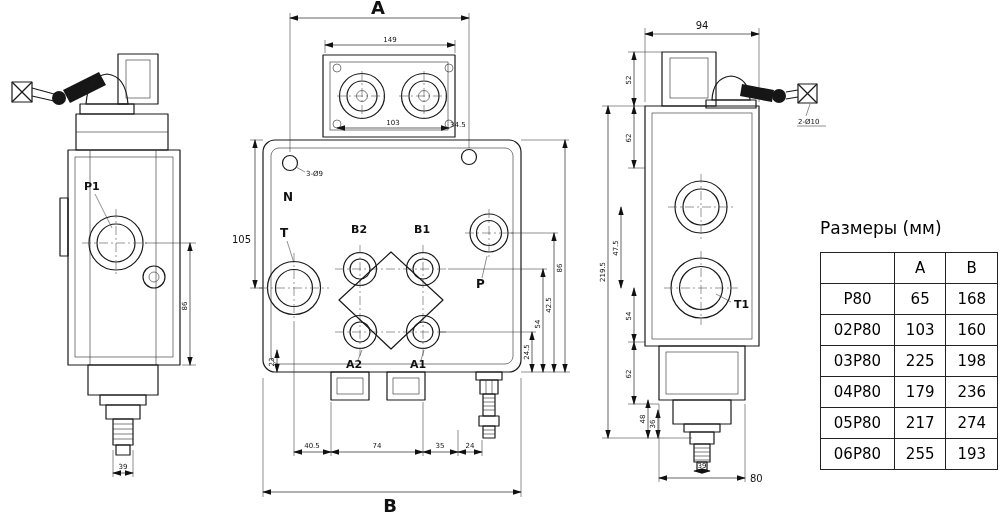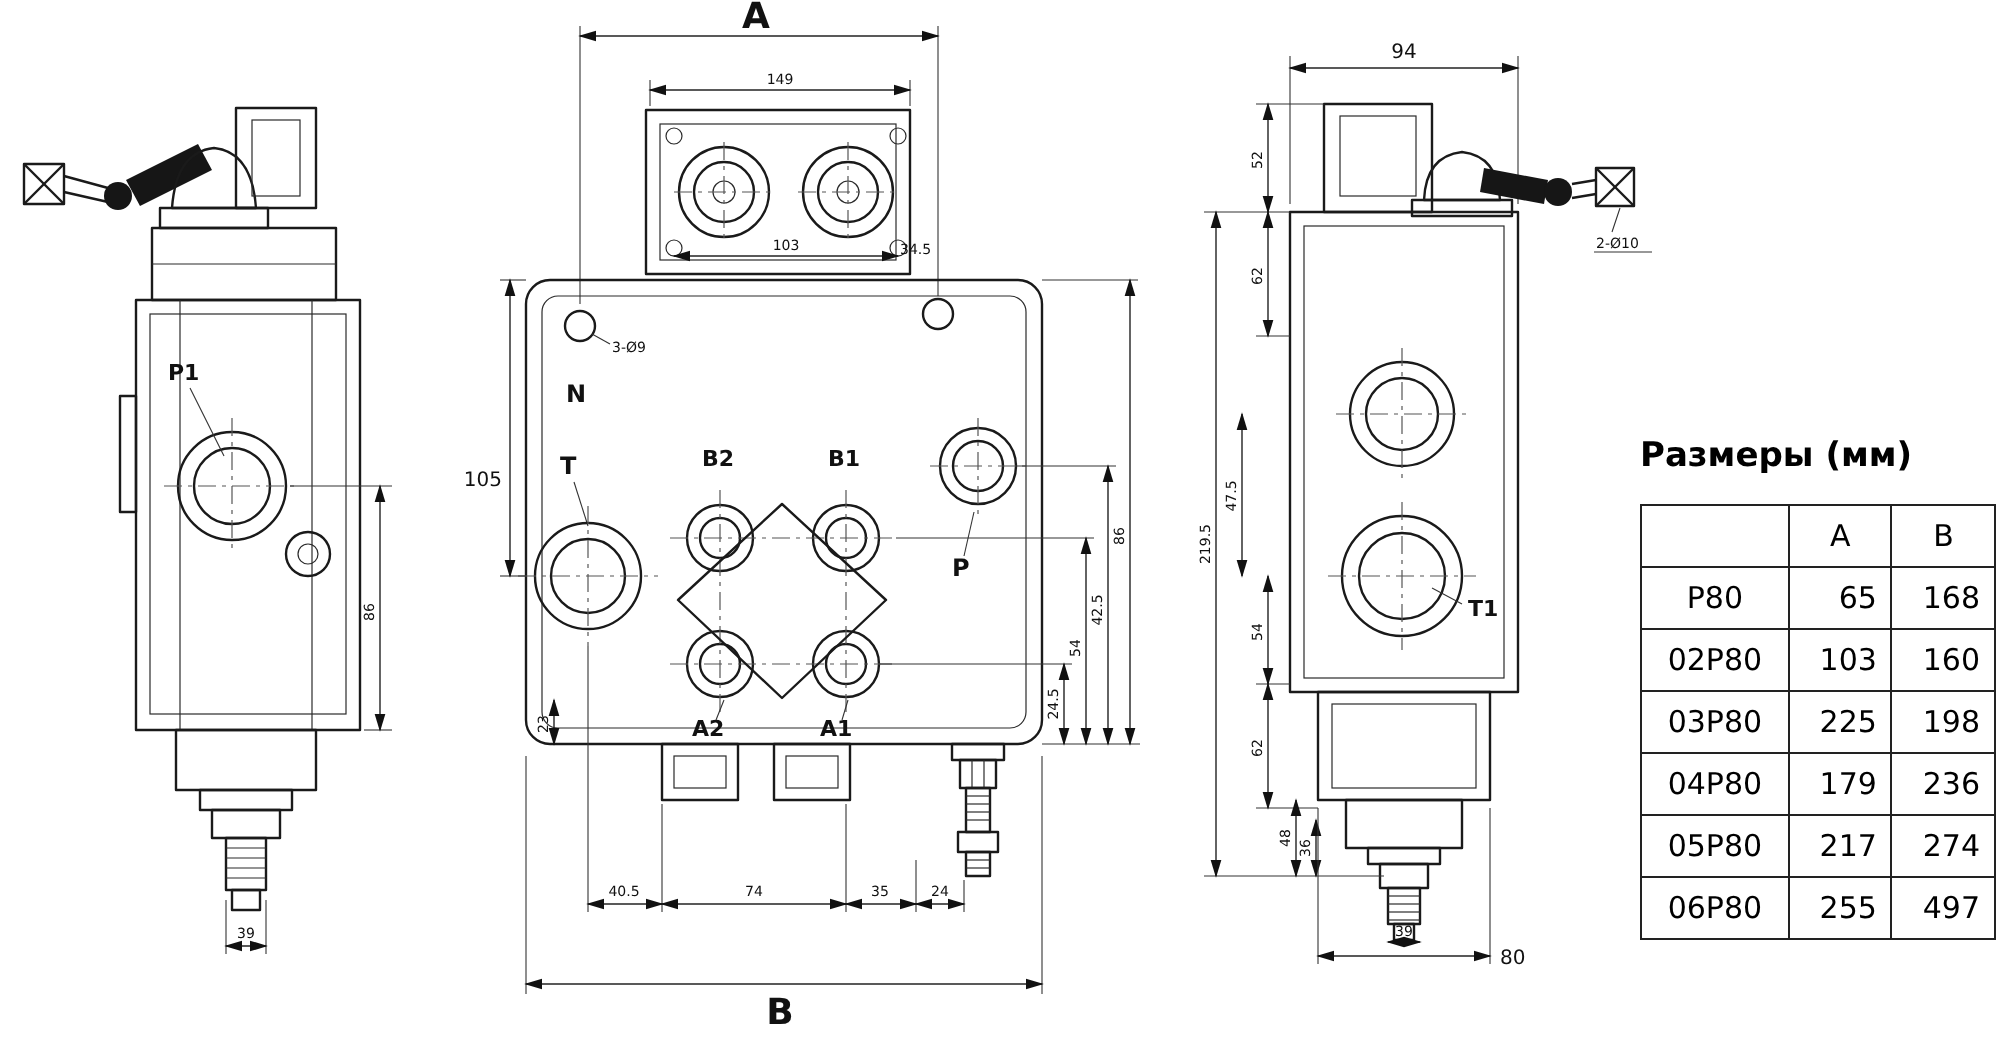--- a/index.html
+++ b/index.html
@@ -18,26 +18,26 @@
   .t7{font-size:7px;}
   .t9{font-size:10px;}
   .tp{font-size:12px;font-weight:bold;}
   .tps{font-size:11px;font-weight:bold;}
   .tb{font-size:18px;font-weight:bold;}
   .mid{text-anchor:middle;}
   .end{text-anchor:end;}
 
   
   .table-block{position:absolute;left:820px;top:218px;width:178px;}
-  .table-title{font-size:17px;font-weight:bold;color:#000;margin-bottom:14px;}
+  .table-title{font-size:17px;font-weight:normal;color:#000;margin-bottom:14px;}
   .dim-table{border-collapse:collapse;font-size:15px;color:#000;}
   .dim-table th,.dim-table td{border:1.6px solid #222;padding:6px 7px;background:#fff;}
   .dim-table th{font-weight:normal;text-align:center;width:40px;}
   .dim-table td.model{width:64px;text-align:center;}
-  .dim-table td.num{width:40px;text-align:right;}
+  .dim-table td.num{width:40px;text-align:center;}
 </style>
 </head>
 <body>
 
 <div class="canvas">
 <svg width="1000" height="525" viewBox="0 0 1000 525">
   <defs>
     <marker id="arr" viewBox="0 0 10 10" refX="9" refY="5" markerWidth="9" markerHeight="9" markerUnits="userSpaceOnUse" orient="auto-start-reverse">
       <path d="M0,2 L10,5 L0,8 Z" fill="#111"></path>
     </marker>
@@ -397,18 +397,18 @@
           <td class="num">236</td>
         </tr>
         <tr>
           <td class="model">05P80</td>
           <td class="num">217</td>
           <td class="num">274</td>
         </tr>
         <tr>
           <td class="model">06P80</td>
           <td class="num">255</td>
-          <td class="num">497</td>
+          <td class="num">193</td>
         </tr>
       </tbody>
     </table>
   </div>
 </div>
 
 </body></html>

